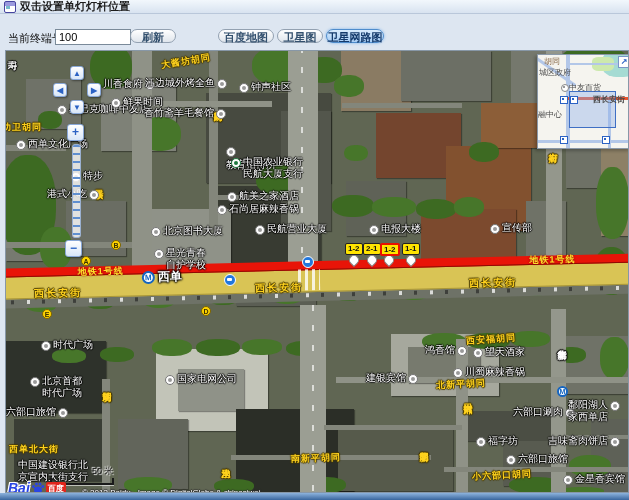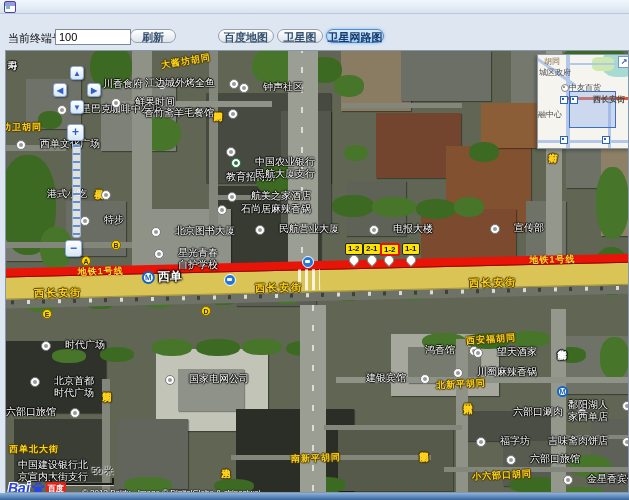--- a/index.html
+++ b/index.html
@@ -51,21 +51,21 @@
     letter-spacing:2px;z-index:5;
     text-shadow:1px 0 1px #4a3c00,-1px 0 1px #4a3c00,0 1px 1px #4a3c00,0 -1px 1px #4a3c00}
   #station{position:absolute;left:146px;top:6px;display:flex;gap:3px;z-index:6;align-items:center}
   .mico{width:13px;height:13px;border-radius:50%;background:#fff;border:2px solid #1565c0;
     box-sizing:border-box;color:#1565c0;font-size:8px;font-weight:bold;text-align:center;
     line-height:9px;flex:none}
   .mico::after{content:'M'}
   #station-name{font-size:12px;font-weight:bold;color:#fff;
     text-shadow:1px 0 2px #000,-1px 0 2px #000,0 1px 2px #000,0 -1px 2px #000}
   
-  .poi{position:absolute;display:flex;gap:14px;z-index:40;align-items:flex-start}
+  .poi{position:absolute;display:flex;gap:2px;z-index:40;align-items:flex-start}
   .poi span.t{font-size:10px;line-height:1.2;color:#fff;white-space:pre;
     text-shadow:1px 0 1px #000,-1px 0 1px #000,0 1px 1px #000,0 -1px 1px #000}
   .ico{width:8px;height:8px;border-radius:50%;background:#fdfdfd;border:1px solid #777;
     position:relative;flex:none;margin-top:2px}
   .ico::after{content:'';position:absolute;left:2px;top:2px;width:4px;height:4px;
     border-radius:50%;background:#999}
   .poi.green .ico{border-color:#1f7a40}.poi.green .ico::after{background:#1f7a40}
   .poi.v span.t{writing-mode:vertical-rl;text-orientation:upright}
   .st{position:absolute;font-size:9px;font-weight:bold;color:#ffd21e;letter-spacing:1px;
     white-space:nowrap;z-index:38;
@@ -130,20 +130,21 @@
   #logo .du{background:#e1251b;color:#fff;font-size:8px;font-weight:bold;line-height:13px;
     padding:0 2px;border-radius:2px}
   #copyright{position:absolute;left:76px;top:437px;font-size:8px;color:#fff;z-index:50;
     text-shadow:1px 0 1px #333,-1px 0 1px #333,0 1px 1px #333,0 -1px 1px #333}
 </style>
 </head>
 <body>
 
 <div id="titlebar">
   <div class="appico"></div>
+  <span id="title-text">双击设置单灯灯杆位置</span>
 </div>
 
 <div id="toolbar">
   <span id="term-label">当前终端号</span>
   <input id="term-input" value="100" style="">
   <div class="pillbtn" style="left:130px;top:15px;width:46px">刷新</div>
   <div class="pillbtn mapbtn" style="left:218px;top:15px;width:56px">百度地图</div>
   <div class="pillbtn mapbtn" style="left:277px;top:15px;width:46px">卫星图</div>
   <div class="pillbtn mapbtn active" style="left:326px;top:15px;width:58px">卫星网路图</div>
 </div>
@@ -435,21 +436,21 @@
         <span class="ico"></span>
       </div>
       <div class="poi" style="left: 500px; top: 402px;">
         <span class="ico"></span>
         <span class="t">六部口旅馆</span>
       </div>
       <div class="poi" style="left: 557px; top: 422px;">
         <span class="ico"></span>
         <span class="t">金星香宾馆</span>
       </div>
-      <div class="poi" style="left: 74px; top: 119px; margin-top: 44px;">
+      <div class="poi" style="left: 65px; top: 119px;">
         <span class="ico"></span>
         <span class="t">特步</span>
       </div>
       <div class="poi" style="left: 41px; top: 137px;">
         <span class="t">港式小吃</span>
         <span class="ico"></span>
       </div>
       <div class="st" style="left: 155px; top: 4px; transform: rotate(-9deg);">大酱坊胡同</div>
       <div class="st v" style="left: 205px; top: 54px;">钟声胡同</div>
       <div class="st v" style="left: 86px; top: 132px;">横二条</div>

